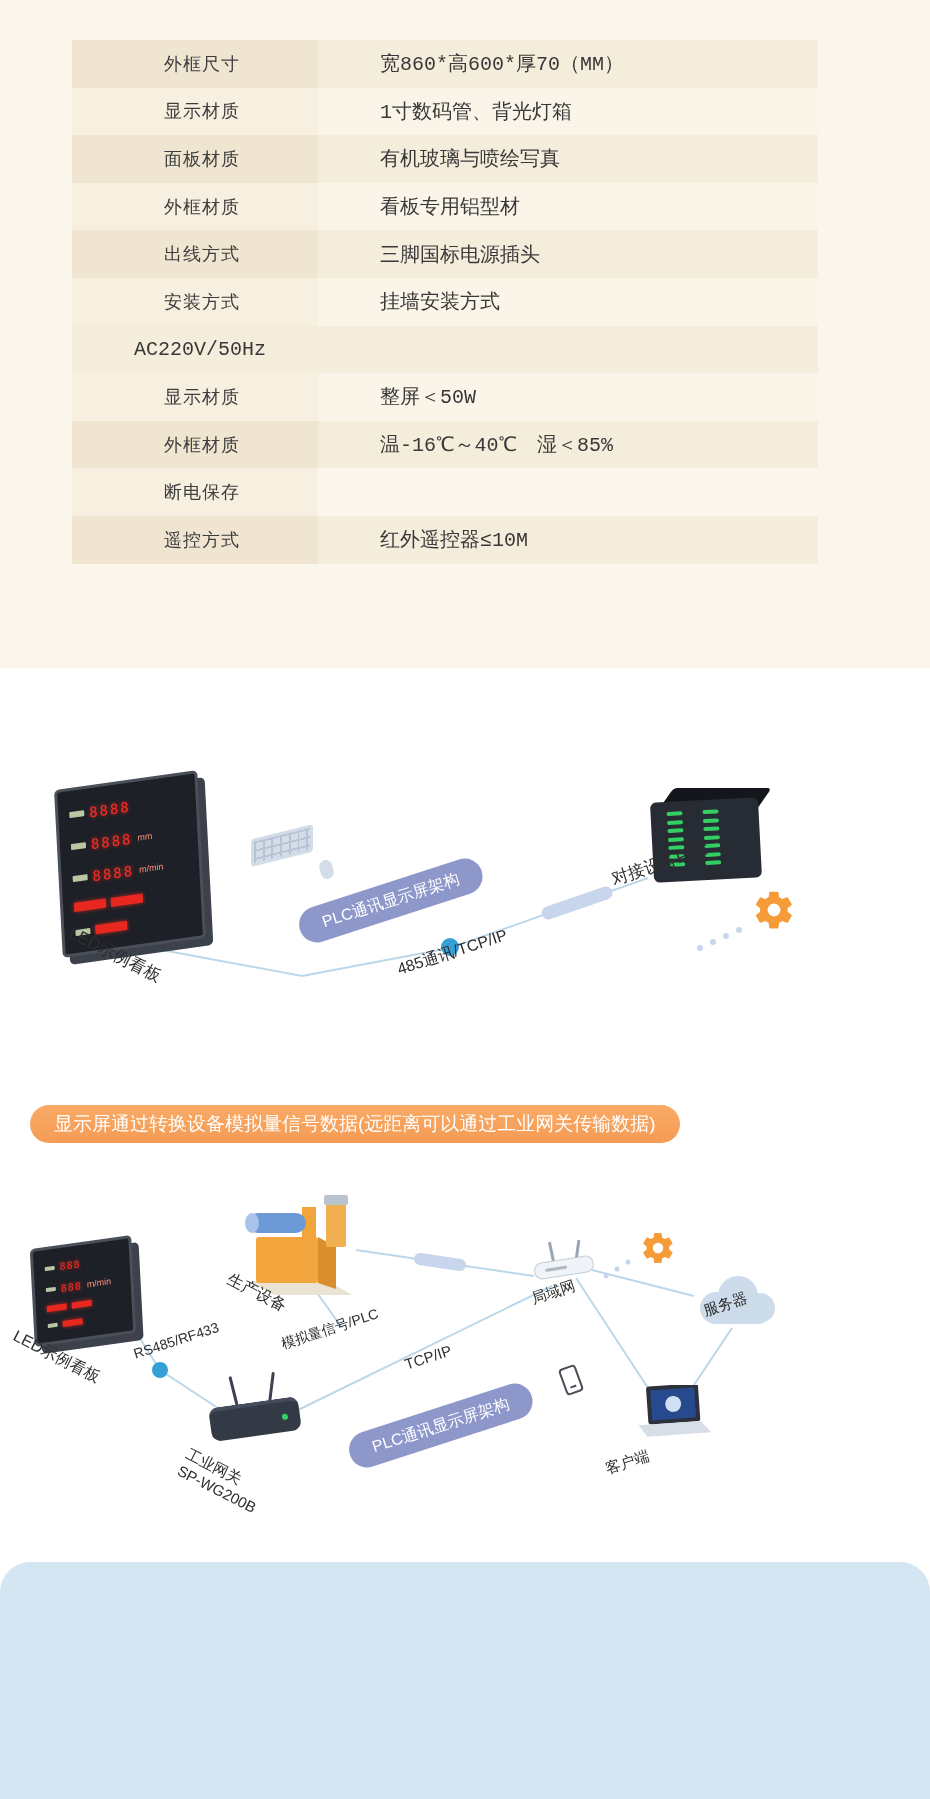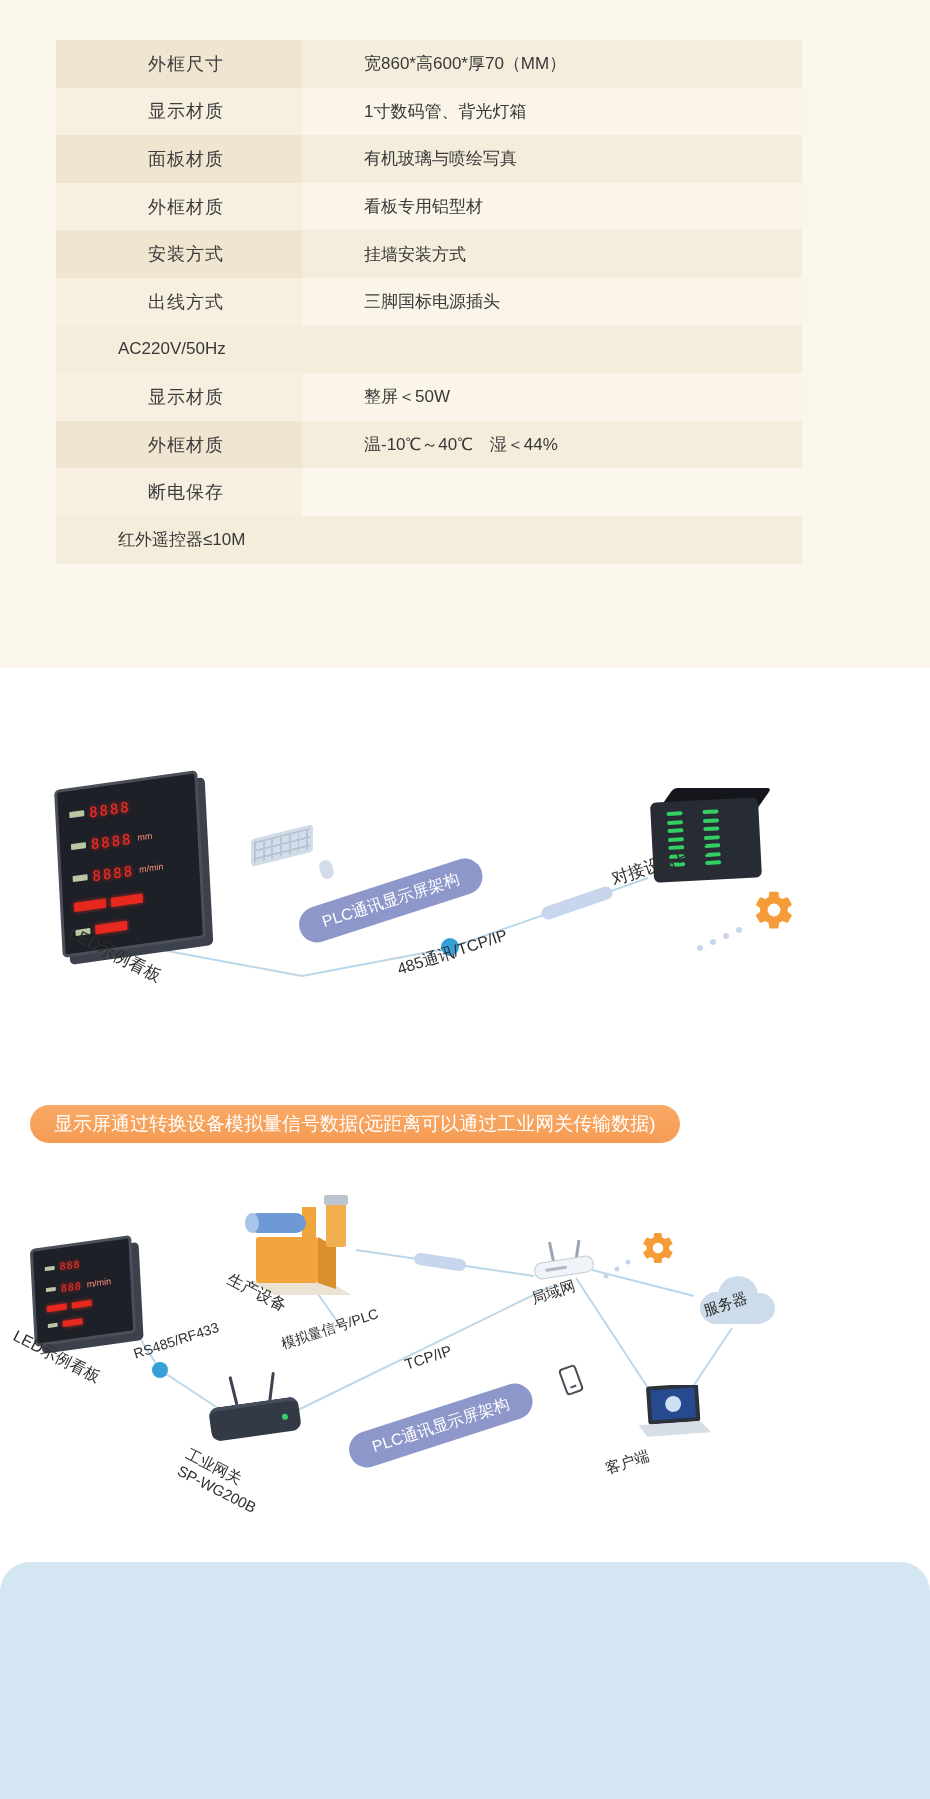--- a/index.html
+++ b/index.html
@@ -2,29 +2,29 @@
 <html><head>
 <meta charset="utf-8">
 <style>
   html,body { margin:0; padding:0; background:#ffffff; }
   .page {
     position:relative; width:930px; height:1799px; overflow:hidden;
     background:#ffffff; font-family:"Liberation Sans", sans-serif;
   }
   
   .top-band { position:absolute; left:0; top:0; width:930px; height:668px; background:#fbf6ec; }
-  .spec-table { position:absolute; left:56px; top:40px; width:746px; }
+  .spec-table { position:absolute; left:72px; top:40px; width:746px;font-family:Liberation Mono, monospace; }
   .spec-row { display:flex; height:47.6px; }
   .cell-label {
     width:246px; box-sizing:border-box; padding-left:92px;
     display:flex; align-items:center; font-size:18px; color:#3d3d3d; letter-spacing:1px;
   }
   .cell-value {
     flex:1; box-sizing:border-box; padding-left:62px;
-    display:flex; align-items:center; font-size:17px; color:#383838;
+    display:flex; align-items:center; font-size:20px; color:#383838;
   }
   .spec-row:nth-child(odd)  .cell-label { background:#efe5d0; }
   .spec-row:nth-child(odd)  .cell-value { background:#f5eddc; }
   .spec-row:nth-child(even) .cell-label { background:#f7f0e1; }
   .spec-row:nth-child(even) .cell-value { background:#fbf5e9; }
 
   
   .badge {
     position:absolute; height:38px; line-height:38px; padding:0 24px;
     border-radius:19px; background:linear-gradient(180deg,#f9aa66,#f59b54);
@@ -137,42 +137,43 @@
     </div>
     <div class="spec-row">
       <div class="cell-label">面板材质</div>
       <div class="cell-value">有机玻璃与喷绘写真</div>
     </div>
     <div class="spec-row">
       <div class="cell-label">外框材质</div>
       <div class="cell-value">看板专用铝型材</div>
     </div>
     <div class="spec-row">
+      <div class="cell-label">出线方式</div>
+      <div class="cell-value">三脚国标电源插头</div>
+    </div>
+    <div class="spec-row">
       <div class="cell-label">安装方式</div>
       <div class="cell-value">挂墙安装方式</div>
     </div>
     <div class="spec-row">
-      <div class="cell-label">出线方式</div>
-      <div class="cell-value">三脚国标电源插头</div>
-    </div>
-    <div class="spec-row">
       <div class="cell-value">AC220V/50Hz</div>
     </div>
     <div class="spec-row">
       <div class="cell-label">显示材质</div>
       <div class="cell-value">整屏＜50W</div>
     </div>
     <div class="spec-row">
       <div class="cell-label">外框材质</div>
-      <div class="cell-value">温-10℃～40℃　湿＜44%</div>
+      <div class="cell-value">温-16℃～40℃　湿＜85%</div>
     </div>
     <div class="spec-row">
       <div class="cell-label">断电保存</div>
     </div>
     <div class="spec-row">
+      <div class="cell-label">遥控方式</div>
       <div class="cell-value">红外遥控器≤10M</div>
     </div>
   </div>
 
 
   <div class="diagram" id="diagram1">
     <svg class="wires" width="930" height="300" viewBox="0 0 930 300">
       <polyline points="162,190 302,216 450,188" fill="none" stroke="#bcd7e9" stroke-width="2"></polyline>
       <line x1="450" y1="188" x2="648" y2="118" stroke="#bcd7e9" stroke-width="2"></line>
       <line x1="548" y1="153" x2="606" y2="133" stroke="#c7d6ec" stroke-width="13" stroke-linecap="round"></line>

